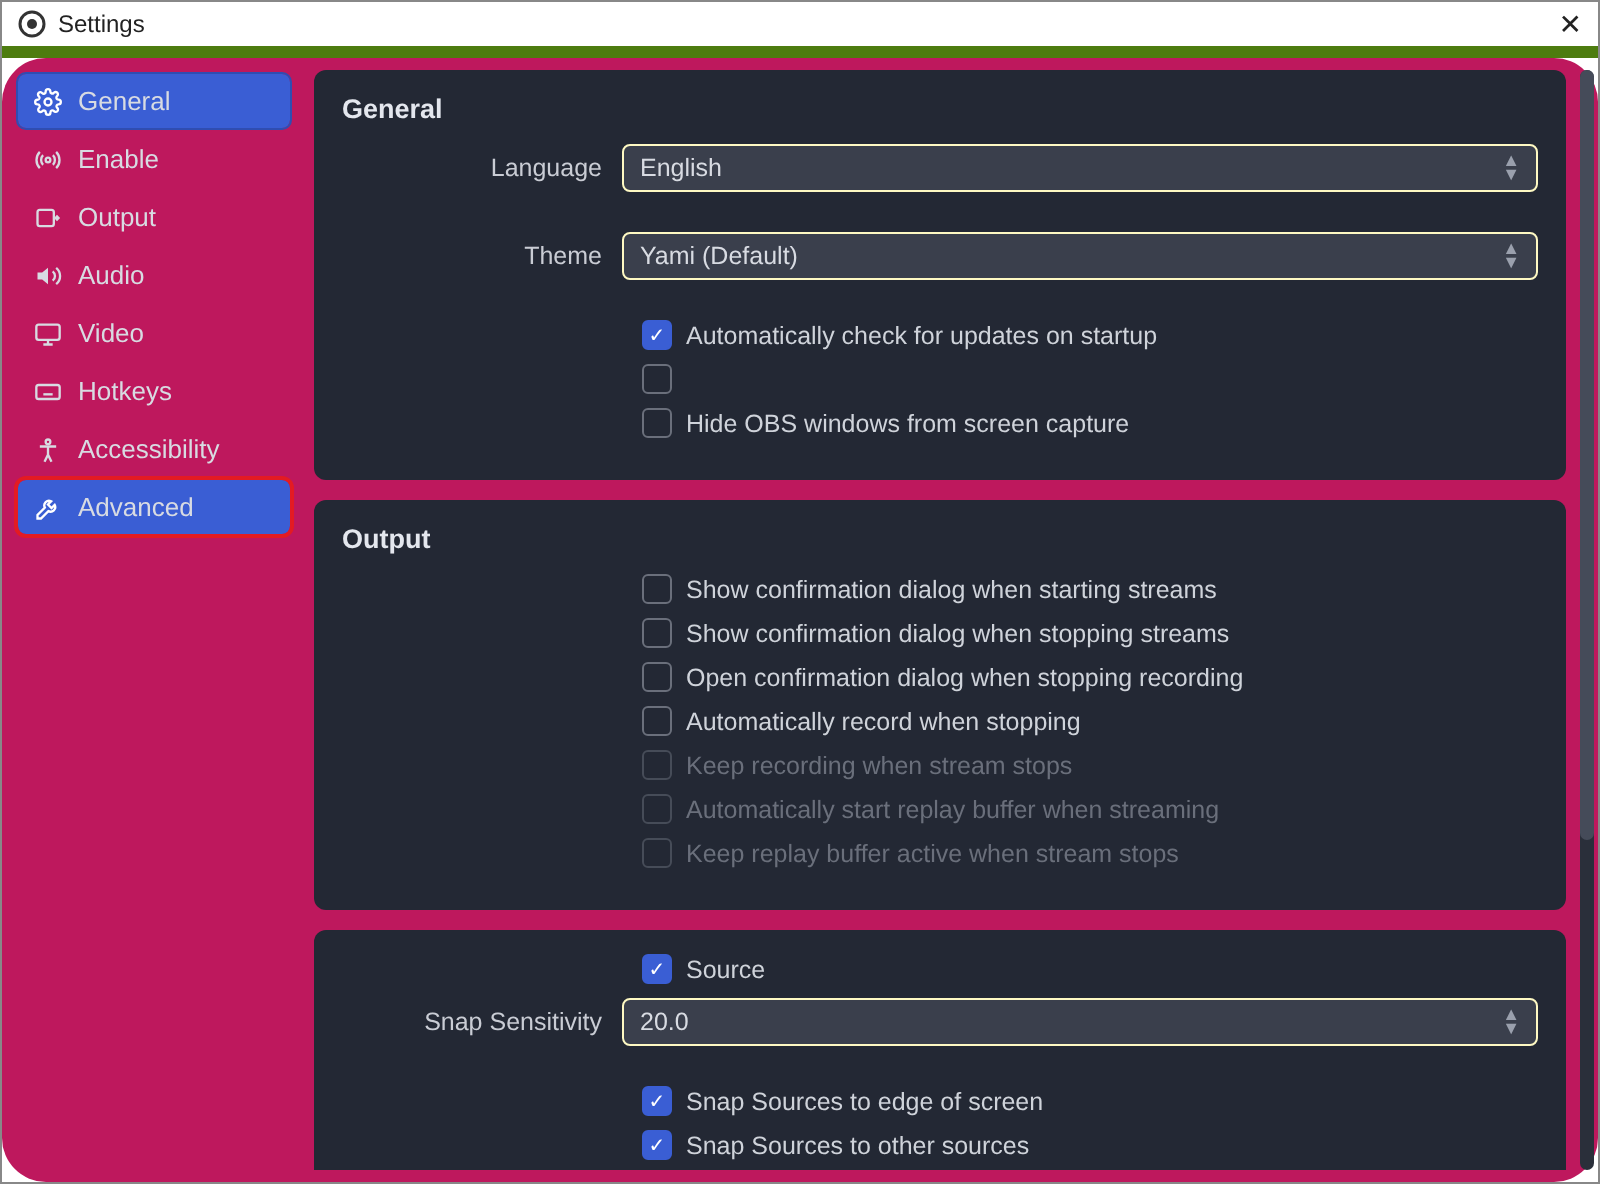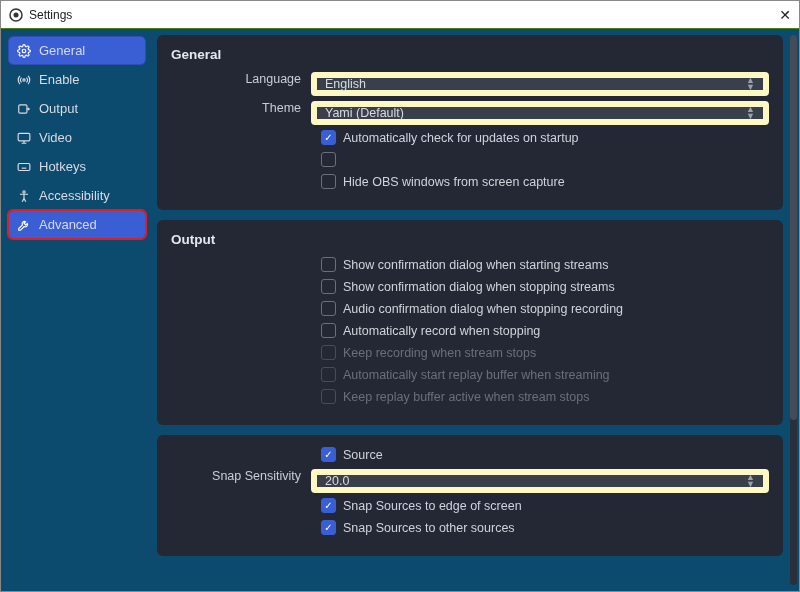--- a/index.html
+++ b/index.html
@@ -1,34 +1,34 @@
 <!DOCTYPE html>
 <html><head>
 <meta charset="utf-8">
 <style>
   * { box-sizing: border-box; margin: 0; padding: 0; font-family: "Segoe UI", Tahoma, sans-serif; }
   body { width: 800px; height: 592px; background: #fff; overflow: hidden; }
   .window { width: 800px; height: 592px; display: flex; flex-direction: column; border: 1px solid #888; }
-  .titlebar { height: 28px; background: #fff; display: flex; align-items: center; justify-content: space-between; padding: 0 8px; border-bottom: 1px solid #4d7c0f; }
+  .titlebar { height: 28px; background: #fff; display: flex; align-items: center; justify-content: space-between; padding: 0 8px; border-bottom: 6px solid #4d7c0f; }
   .titlebar-left { display: flex; align-items: center; gap: 6px; }
   .title-text { font-size: 12px; color: #222; }
   .close-x { font-size: 14px; color: #222; width: 32px; text-align: right; }
-  .body { flex: 1; display: flex; background: #0c4a6e; color: #d8dbe2; }
+  .body { flex: 1; display: flex; background: #be185d; color: #d8dbe2; border-radius: 22px; }
   .sidebar { width: 152px; padding: 8px 8px; display: flex; flex-direction: column; gap: 2px; }
   .side-item { display: flex; align-items: center; gap: 8px; padding: 6px 8px; border-radius: 4px; font-size: 13px; cursor: pointer; color: #d8dbe2; }
   .side-item.selected { background: #3a5ed4; outline: 1px solid #2f4db2; }
   .side-item.highlight { background: #3a5ed4; outline: 2px solid #e31b23; }
   .side-icon { width: 14px; height: 14px; display: inline-flex; align-items: center; justify-content: center; }
   .main { flex: 1; overflow: hidden; position: relative; }
   .main-inner { position: absolute; top: 6px; left: 4px; right: 12px; bottom: 6px; overflow-y: auto; padding-right: 4px; }
   .panel { background: #232834; border-radius: 6px; padding: 12px 14px 14px 14px; margin-bottom: 10px; }
   .panel h3 { font-size: 13.5px; font-weight: 600; color: #e4e7ee; margin-bottom: 10px; }
-  .row { display: flex; margin-bottom: 5px; }
+  .row { display: flex; align-items: center; margin-bottom: 20px; }
   .row .label { width: 140px; text-align: right; padding-right: 10px; font-size: 12.5px; color: #c9ccd4; }
-  .select { flex: 1; background: #3a3f4c; border: 6px solid #fef9c3; border-radius: 4px; height: 24px; display: flex; align-items: center; justify-content: space-between; padding: 0 8px; font-size: 12.5px; color: #d8dbe2; }
+  .select { flex: 1; background: #3a3f4c; border: 1px solid #fef9c3; border-radius: 4px; height: 24px; display: flex; align-items: center; justify-content: space-between; padding: 0 8px; font-size: 12.5px; color: #d8dbe2; }
   .select .arrows { color: #9aa0ad; font-size: 9px; display: flex; flex-direction: column; line-height: 7px; }
   .ck { width: 15px; height: 15px; border: 1px solid #6a6f7b; border-radius: 3px; display: inline-flex; align-items: center; justify-content: center; font-size: 10px; color: #e4e7ee; flex-shrink: 0; }
   .ck.checked { background: #3a5ed4; border-color: #3a5ed4; color: #fff; }
   .ck-row { display: flex; align-items: center; gap: 7px; padding-left: 150px; font-size: 12.5px; margin-bottom: 7px; color: #cfd3da; }
   .ck-row.disabled { color: #6a6f7b; }
   .ck-row.disabled .ck { opacity: 0.5; }
   .scroll-track { position: absolute; top: 6px; right: 2px; bottom: 6px; width: 7px; background: #2a2f3a; border-radius: 4px; }
   .scroll-thumb { position: absolute; top: 0; width: 7px; height: 70%; background: #454b59; border-radius: 4px; }
   svg { display: block; }
 </style>
@@ -73,20 +73,29 @@
         <span class="side-icon">
             <svg width="14" height="14" viewBox="0 0 24 24" fill="#d8dbe2">
               <rect x="3" y="5" width="14" height="14" rx="2" fill="none" stroke="#d8dbe2" stroke-width="2"></rect>
               <path d="M17 12h4M19 10l2 2-2 2" stroke="#d8dbe2" stroke-width="2" fill="none"></path>
             </svg>
           </span>
         <span>Output</span>
       </div>
       <div class="side-item">
         <span class="side-icon">
+            <svg width="14" height="14" viewBox="0 0 24 24" fill="#d8dbe2">
+              <path d="M3 9v6h4l5 4V5L7 9H3z"></path>
+              <path d="M16 8a5 5 0 0 1 0 8M19 5a9 9 0 0 1 0 14" stroke="#d8dbe2" stroke-width="2" fill="none"></path>
+            </svg>
+          </span>
+        <span>Audio</span>
+      </div>
+      <div class="side-item">
+        <span class="side-icon">
             <svg width="14" height="14" viewBox="0 0 24 24" fill="none" stroke="#d8dbe2" stroke-width="2">
               <rect x="2" y="4" width="20" height="13" rx="2"></rect>
               <path d="M8 21h8M12 17v4"></path>
             </svg>
           </span>
         <span>Video</span>
       </div>
       <div class="side-item">
         <span class="side-icon">
             <svg width="14" height="14" viewBox="0 0 24 24" fill="none" stroke="#d8dbe2" stroke-width="2">
@@ -152,21 +161,21 @@
           <div class="ck-row">
             <span class="ck"></span>
             <span>Show confirmation dialog when starting streams</span>
           </div>
           <div class="ck-row">
             <span class="ck"></span>
             <span>Show confirmation dialog when stopping streams</span>
           </div>
           <div class="ck-row">
             <span class="ck"></span>
-            <span>Audio confirmation dialog when stopping recording</span>
+            <span>Open confirmation dialog when stopping recording</span>
           </div>
           <div class="ck-row">
             <span class="ck"></span>
             <span>Automatically record when stopping</span>
           </div>
           <div class="ck-row disabled">
             <span class="ck"></span>
             <span>Keep recording when stream stops</span>
           </div>
           <div class="ck-row disabled">

